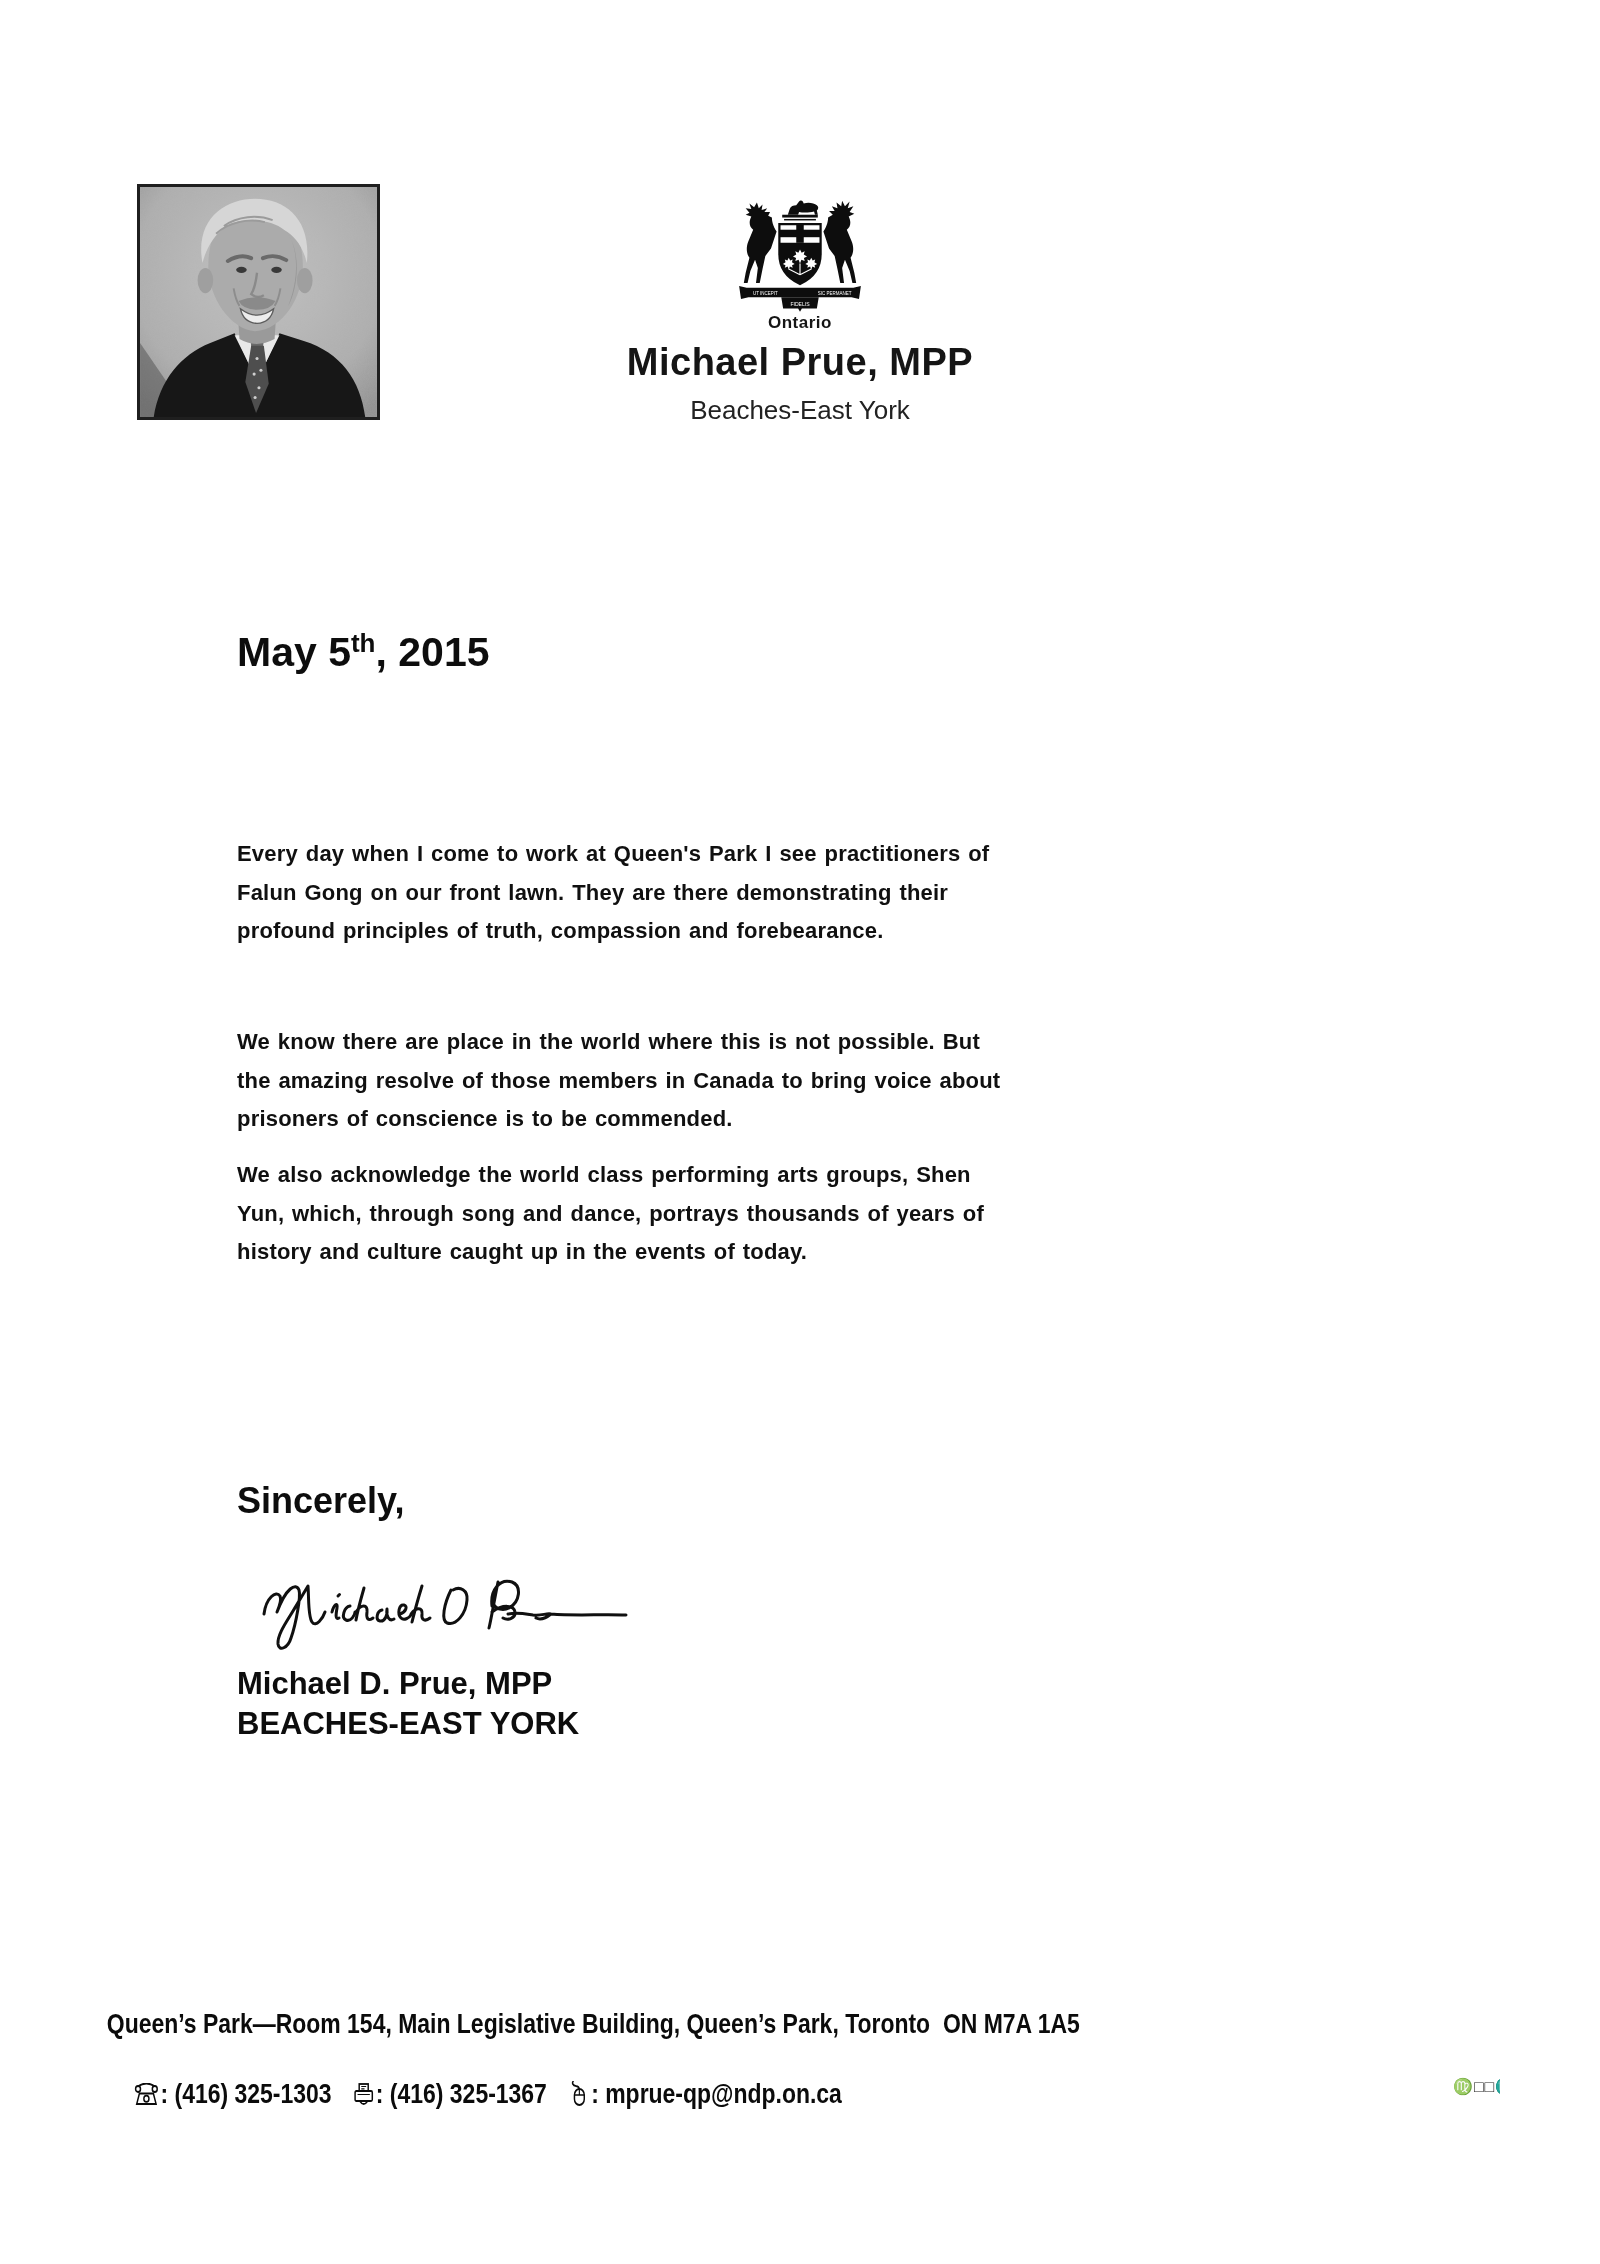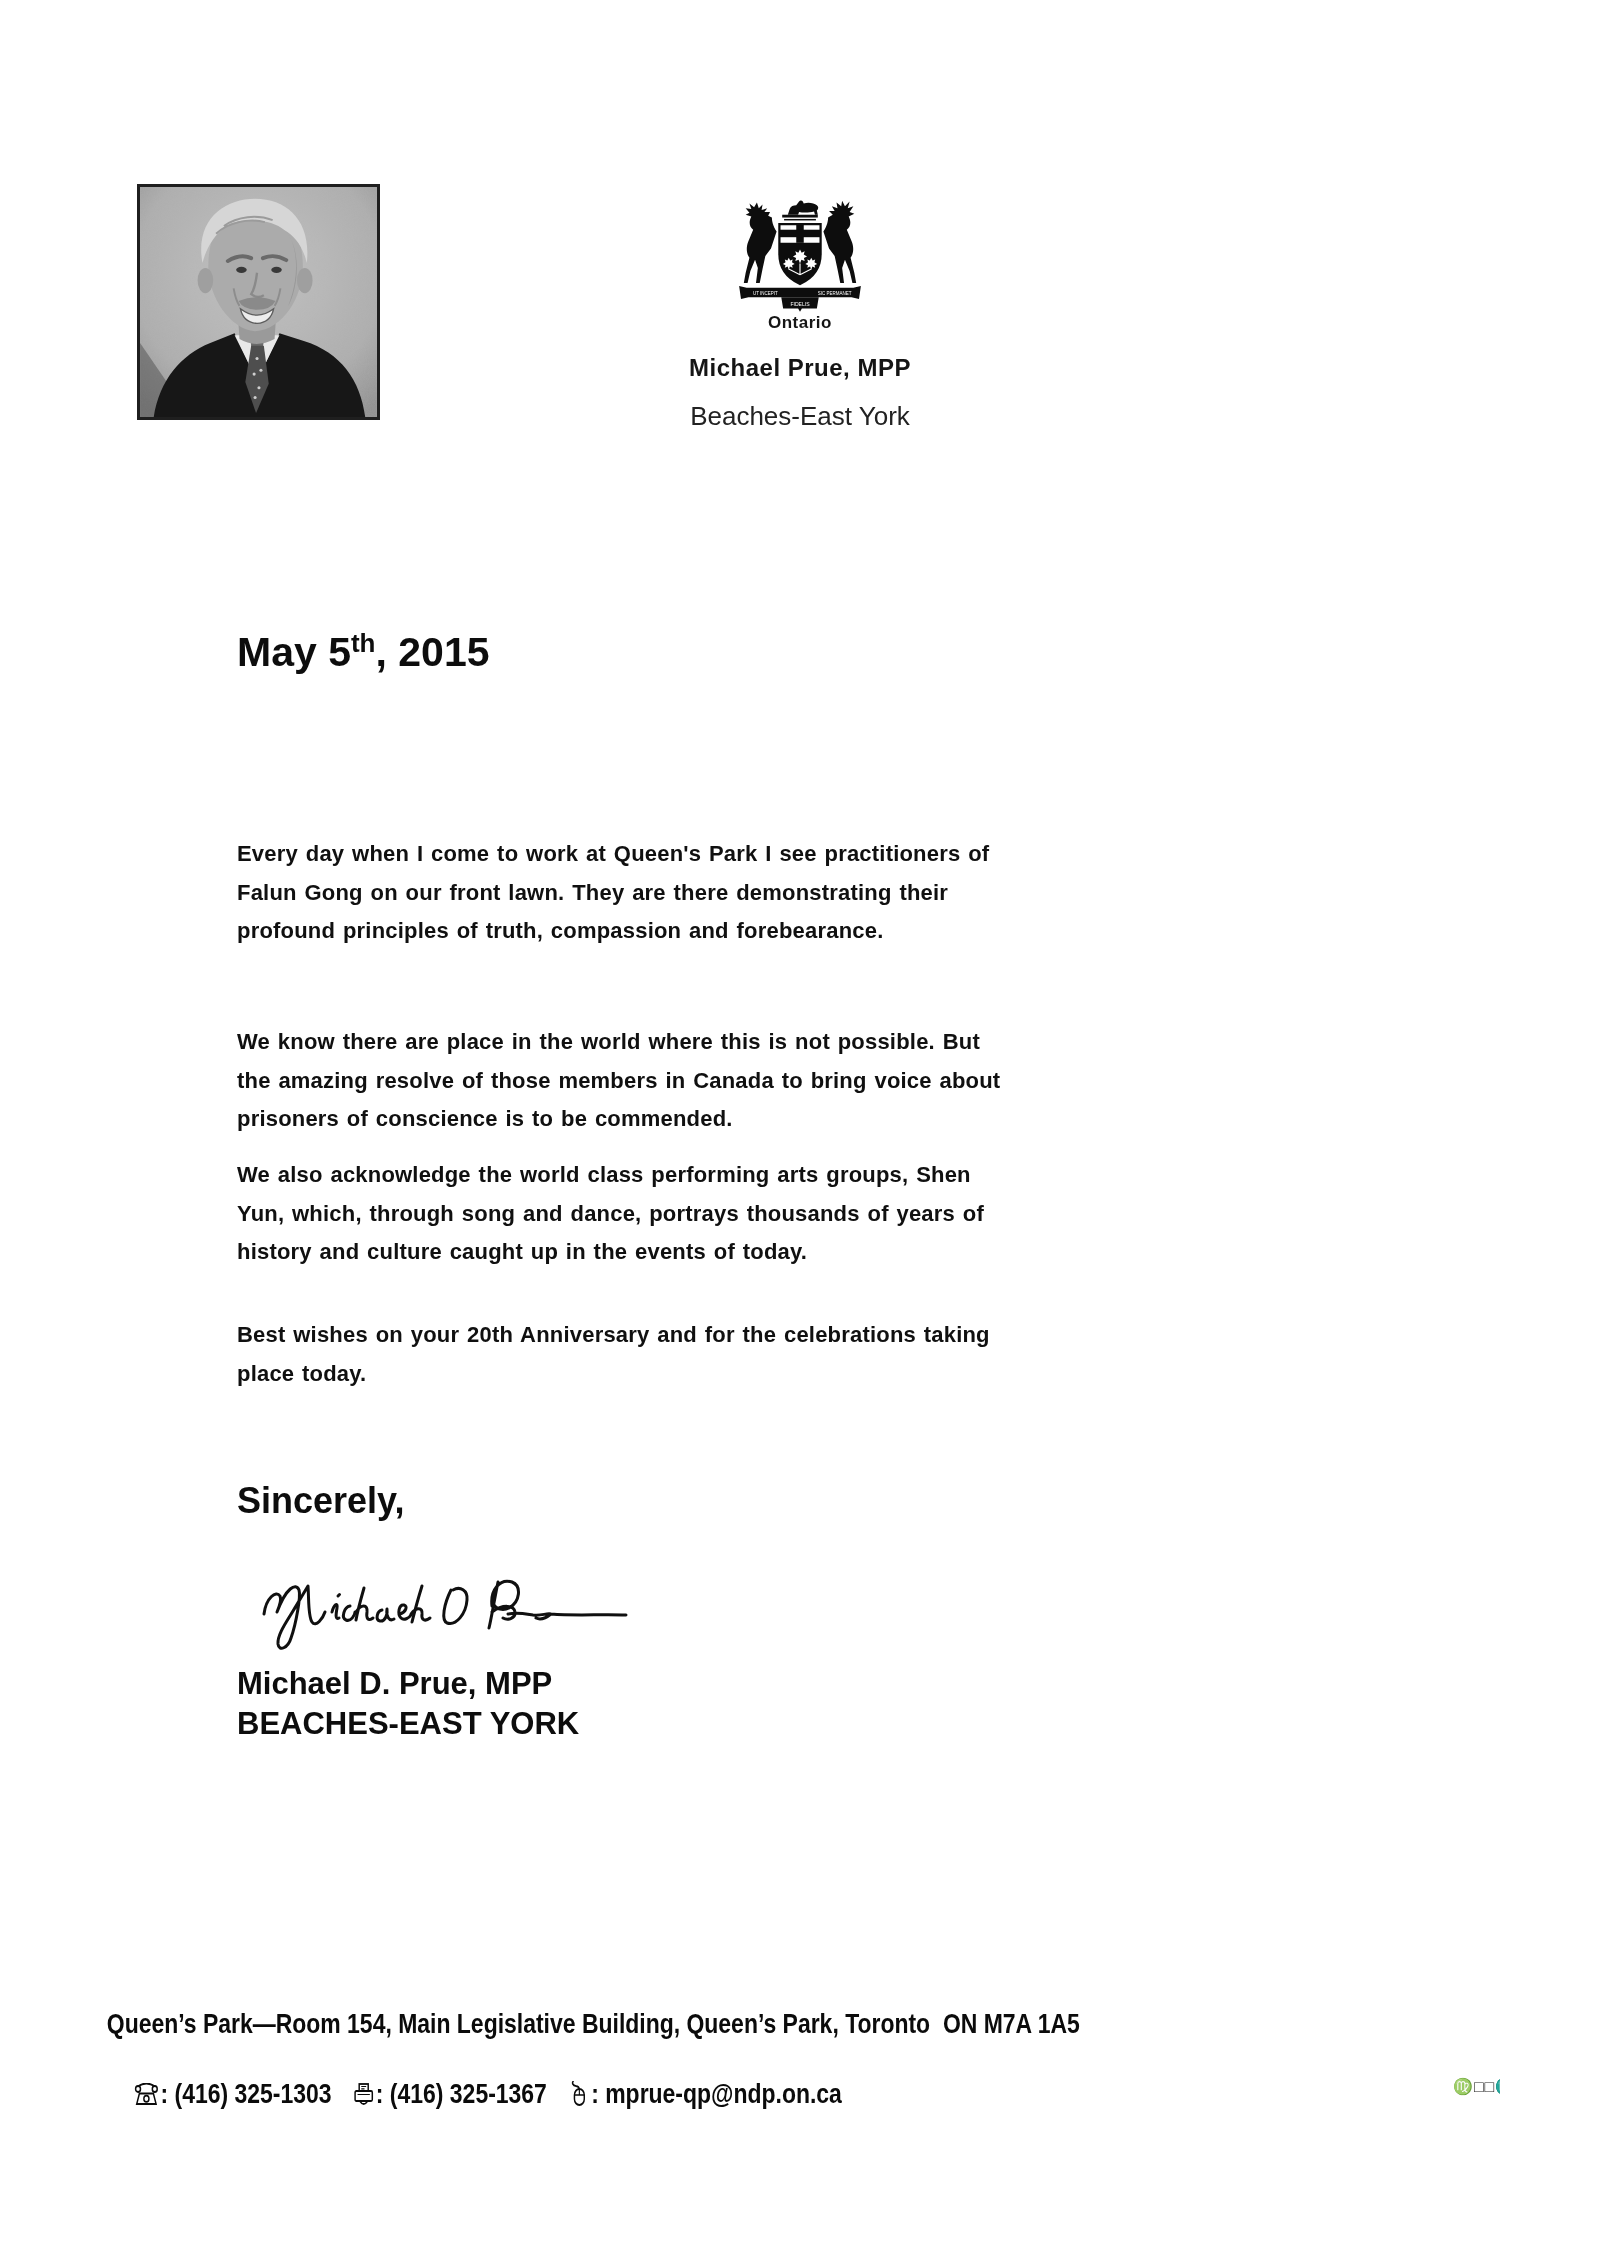--- a/index.html
+++ b/index.html
@@ -10,21 +10,21 @@
   
   .photo{
     position:absolute;left:137px;top:184px;width:243px;height:236px;
     box-sizing:border-box;border:3px solid #1f1f1f;background:#b5b5b5;
   }
   .photo svg{display:block;width:100%;height:100%;}
   
   .letterhead{position:absolute;left:560px;top:196px;width:480px;text-align:center;}
   .crest{display:block;margin:0 auto;width:150px;height:118px;}
   .ontario-caption{font-size:17px;font-weight:bold;line-height:17px;letter-spacing:.5px;color:#151515;}
-  .mpp-name{font-size:24px;font-weight:bold;line-height:38px;letter-spacing:.5px;margin-top:18px;color:#151515;}
+  .mpp-name{font-size:38px;font-weight:bold;line-height:38px;letter-spacing:.5px;margin-top:12px;color:#151515;}
   .mpp-riding{font-size:26px;line-height:26px;margin-top:16px;color:#222;}
   
   .date{position:absolute;left:237px;top:630px;font-size:41px;font-weight:bold;line-height:1;}
   .date sup{font-size:26px;vertical-align:14px;letter-spacing:0;}
   
   .para{
     position:absolute;left:237px;width:1130px;margin:0;
     font-size:22px;font-weight:bold;line-height:38.6px;
     letter-spacing:.2px;word-spacing:1.5px;white-space:pre-line;color:#101010;
   }
@@ -142,22 +142,20 @@
 
   <p class="para p1">Every day when I come to work at Queen's Park I see practitioners of
 Falun Gong on our front lawn. They are there demonstrating their
 profound principles of truth, compassion and forebearance.</p>
   <p class="para p2">We know there are place in the world where this is not possible. But
 the amazing resolve of those members in Canada to bring voice about
 prisoners of conscience is to be commended.</p>
   <p class="para p3">We also acknowledge the world class performing arts groups, Shen
 Yun, which, through song and dance, portrays thousands of years of
 history and culture caught up in the events of today.</p>
-  <p class="para p4">Best wishes on your 20th Anniversary and for the celebrations taking
-place today.</p>
 
   <p class="sincerely">Sincerely,</p>
 
   <svg class="signature" viewBox="0 0 400 100">
     <g fill="none" stroke="#101010" stroke-width="3" stroke-linecap="round" stroke-linejoin="round">
       <path d="M18,52 C20,36 30,28 34,34 C36,38 33,45 31,50 C40,26 50,20 53,28 C55,34 50,62 45,76 C42,86 33,90 32,82 C31,72 42,58 50,44 L62,24 C63,38 62,54 66,60 C70,66 77,56 79,50"></path>
       <path d="M86,50 C88,42 92,40 91,46 C90,52 89,58 93,56 M92,34 l1.5,-1.5"></path>
       <path d="M104,44 C98,45 95,56 100,58 C105,60 109,53 109,50"></path>
       <path d="M118,26 C114,40 111,52 110,58 M110,50 C115,42 122,42 121,50 C120,56 122,60 127,56"></path>
       <path d="M136,48 C131,49 129,58 134,59 C139,60 142,52 141,47 C140,54 143,60 148,57"></path>

